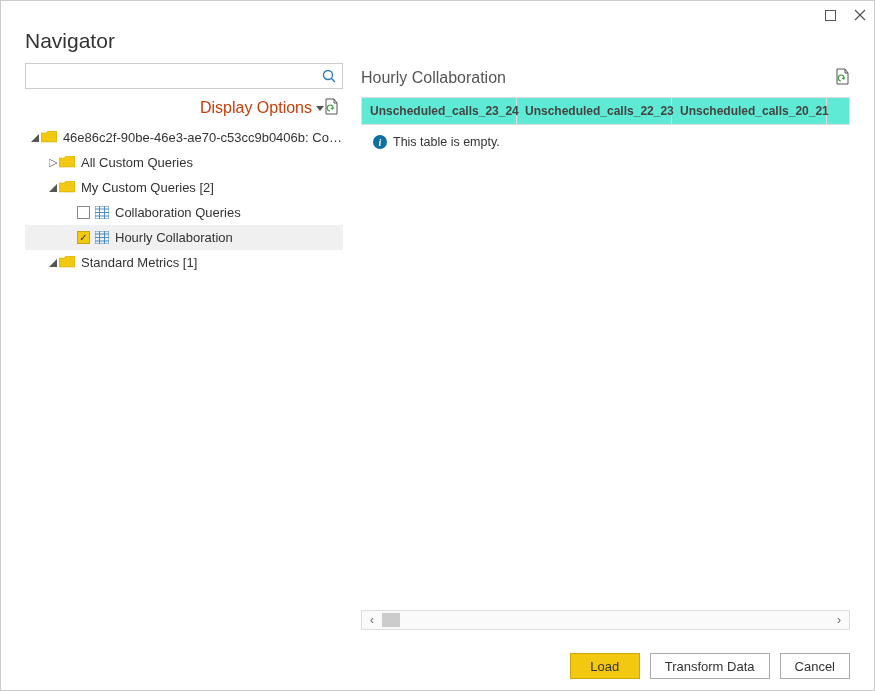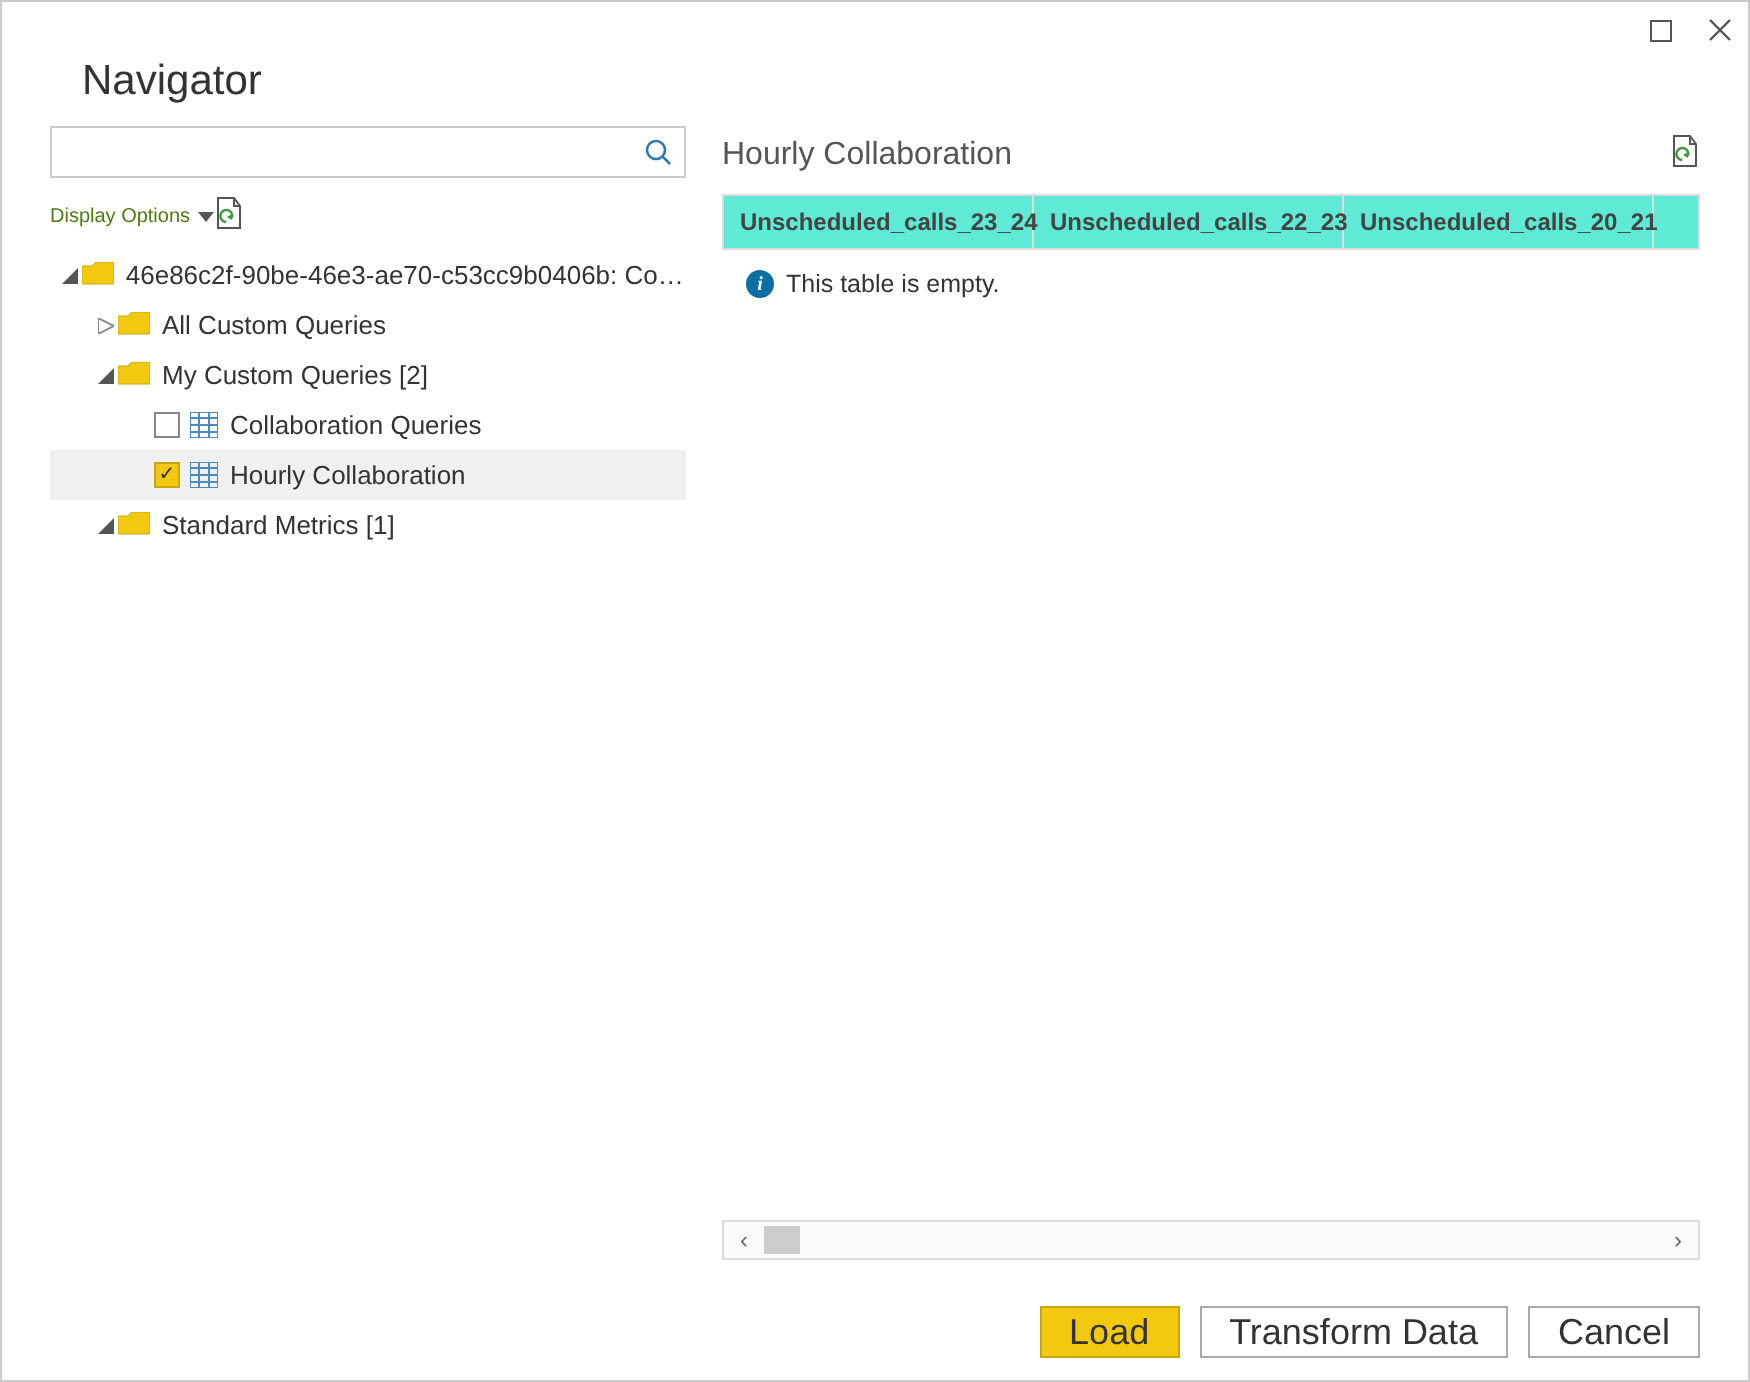--- a/index.html
+++ b/index.html
@@ -1,27 +1,27 @@
 <!DOCTYPE html>
 <html><head>
 <meta charset="utf-8">
 <style>
   * { box-sizing: border-box; font-family: "Segoe UI", Arial, sans-serif; }
   body { margin: 0; background: #fff; }
   .window { width: 875px; height: 691px; border: 1px solid #ccc; position: relative; background: #fff; display: flex; flex-direction: column; }
   .titlebar { height: 28px; display: flex; justify-content: flex-end; align-items: center; padding-right: 8px; gap: 18px; }
   .titlebar svg { display: block; }
-  .header { padding: 0 24px 10px 24px; margin-left: 16px; }
+  .header { padding: 0 24px 10px 24px; }
   .header h1 { font-size: 21px; font-weight: 400; color: #333; margin: 0; }
   .body { flex: 1; display: flex; padding: 0 0 0 24px; overflow: hidden; }
   .left { width: 318px; display: flex; flex-direction: column; }
   .searchbox { height: 26px; border: 1px solid #ccc; display: flex; align-items: center; margin-bottom: 6px; }
   .searchbox input { flex: 1; border: none; outline: none; font-size: 13px; padding: 0 6px; background: transparent; }
   .searchbox .sbtn { width: 26px; height: 100%; display: flex; align-items: center; justify-content: center; }
-  .opts { height: 26px; display: flex; align-items: center; justify-content: flex-start; font-size: 10px; color: #4d7c0f; margin-bottom: 4px; padding-right: 4px;}
+  .opts { height: 26px; display: flex; align-items: center; justify-content: flex-end; font-size: 16px; color: #c2410c; margin-bottom: 4px; padding-right: 4px;}
   .opts .lbl { display: flex; align-items: center; gap: 4px; cursor: pointer; }
   .tree { flex: 1; font-size: 13px; color: #333; user-select: none; }
   .node { height: 25px; display: flex; align-items: center; white-space: nowrap; overflow: hidden; text-overflow: ellipsis; cursor: pointer; }
   .node.sel { background: #f0f0f0; }
   .node .tw { width: 12px; display: flex; justify-content: center; }
   .node .cb { width: 13px; height: 13px; border: 1px solid #888; margin-right: 5px; display: flex; align-items: center; justify-content: center; background: #fff; flex-shrink:0;}
   .node .cb.checked { background: #f2c811; border-color: #caa60e; }
   .node .cb.checked::after { content: "✓"; font-size: 10px; line-height: 1; color: #333; }
   .folder-icon { width: 16px; height: 13px; margin-right: 6px; flex-shrink:0; }
   .table-icon { width: 14px; height: 13px; margin-right: 6px; flex-shrink:0; }
@@ -32,21 +32,21 @@
   .colhead { height: 28px; border: 1px solid #ddd; background: #5eead4; display: flex; overflow: hidden; }
   .colhead .col { border-right: 1px solid #ddd; font-size: 12px; color: #444; display: flex; align-items: center; padding: 0 8px; font-weight: 600; flex-shrink: 0; }
   .empty { display: flex; align-items: center; gap: 6px; padding: 10px 12px; font-size: 12.5px; color: #333; }
   .infoicon { width: 14px; height: 14px; border-radius: 50%; background: #0b6fa4; color: #fff; font-size: 10px; font-weight: bold; display: flex; align-items: center; justify-content: center; font-style: italic; font-family: Georgia, serif;}
   .spacer { flex: 1; }
   .hscroll { height: 20px; border: 1px solid #ddd; margin-bottom: 12px; display: flex; align-items: center; background: #fafafa; position: relative; }
   .hscroll .arrow { width: 20px; height: 100%; display: flex; align-items: center; justify-content: center; color: #666; font-size: 12px; cursor: pointer; }
   .hscroll .track { flex: 1; height: 100%; position: relative; }
   .hscroll .thumb { position: absolute; left: 0; top: 2px; bottom: 2px; width: 18px; background: #ccc; }
   .footer { height: 48px; display: flex; align-items: center; justify-content: flex-end; gap: 10px; padding: 0 24px; }
-  .btn { height: 26px; min-width: 70px; padding: 0 14px; border: 1px solid #aaa; background: #fff; font-size: 18px; color: #333; cursor: pointer; }
+  .btn { height: 26px; min-width: 70px; padding: 0 14px; border: 1px solid #aaa; background: #fff; font-size: 13px; color: #333; cursor: pointer; }
   .btn.primary { background: #f2c811; border-color: #caa60e; }
 </style>
 </head>
 <body>
 
 <div class="window">
   <div class="titlebar">
     <span>
         <svg width="11" height="11">
           <rect x="0.5" y="0.5" width="10" height="10" fill="none" stroke="#555" stroke-width="1"></rect>

